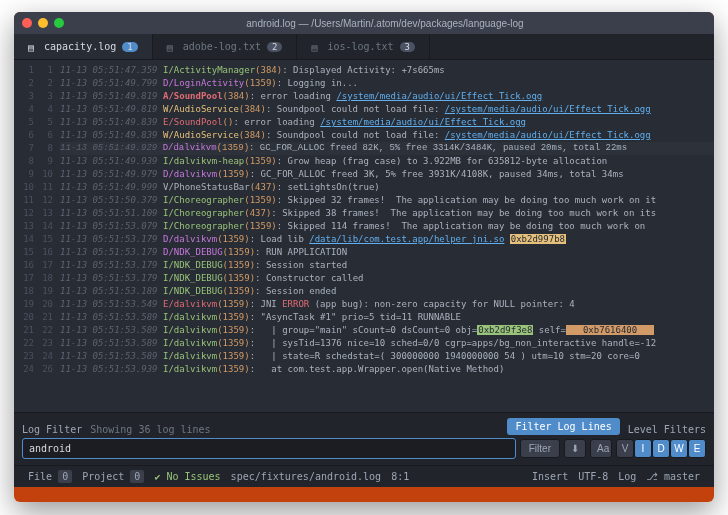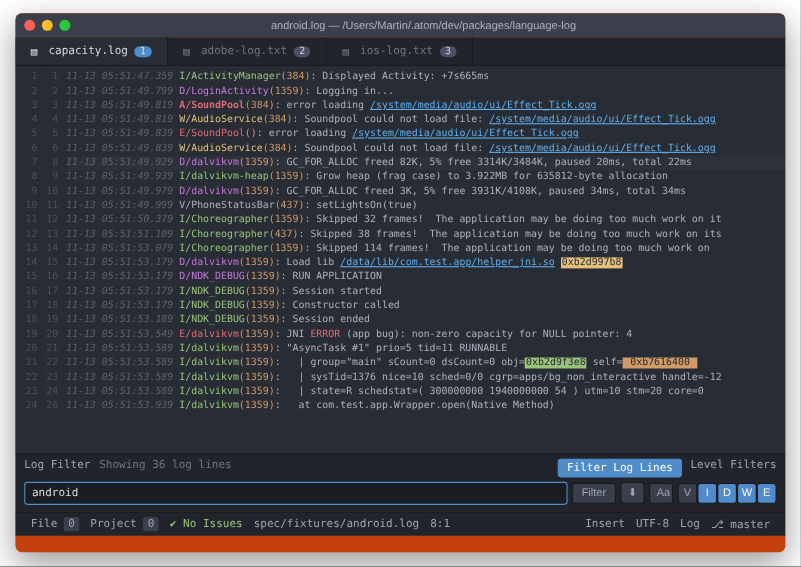--- a/index.html
+++ b/index.html
@@ -29,24 +29,24 @@
 .lvl-A { color: #e06c75; font-weight: bold; }
 .lvl-W { color: #e5c07b; }
 .lvl-E { color: #e06c75; }
 .lvl-V { color: #abb2bf; }
 .pid { color: #d19a66; }
 .msg { color: #abb2bf; }
 .path { color: #61afef; text-decoration: underline; }
 .err { color: #e06c75; text-align: center; }
 .hexhl { background: #e5c07b; color: #282c34; padding: 0 1px; }
 .hexhl2 { background: #98c379; color: #282c34; padding: 0 1px; }
-.hexhl3 { background: #d19a66; color: #282c34; padding: 0 7px; }
-.cursor-line { background: #2c313a; }
+.hexhl3 { background: #d19a66; color: #282c34; padding: 0 17px; }
+.cursor-line { background: #2c313a; font-family: Liberation Mono, monospace; }
 .filter-panel { background: #21252b; border-top: 1px solid #181a1f; padding: 4px 8px; }
-.filter-head { display: flex; align-items: flex-start; color: #9da5b4; font-size: 10px; height: 18px; gap: 8px; }
+.filter-head { display: flex; align-items: flex-end; color: #9da5b4; font-size: 10px; height: 18px; gap: 8px; }
 .filter-head .sp { flex: 1; }
 .tooltip { background: #4f8cc9; color: #fff; padding: 3px 8px; border-radius: 3px; font-size: 10px; position: relative; }
 .filter-row { display: flex; gap: 4px; align-items: center; height: 26px; justify-content: center; }
 .filter-input { flex: 1; background: #1b1d23; border: 1px solid #4f8cc9; color: #d7dae0; padding: 4px 6px; font-family: inherit; font-size: 10px; border-radius: 3px; }
 .btn { background: #3a3f4b; color: #9da5b4; border: 1px solid #181a1f; padding: 3px 8px; font-size: 10px; border-radius: 3px; cursor: pointer; }
 .btn.sq { padding: 3px 6px; width: 22px; text-align: center; }
 .btn.lv { width: 18px; padding: 3px 0; text-align: center; }
 .btn.lv.V { background: #3a3f4b; }
 .btn.lv.I { background: #4f8cc9; color: #fff; }
 .btn.lv.D { background: #4f8cc9; color: #fff; }

